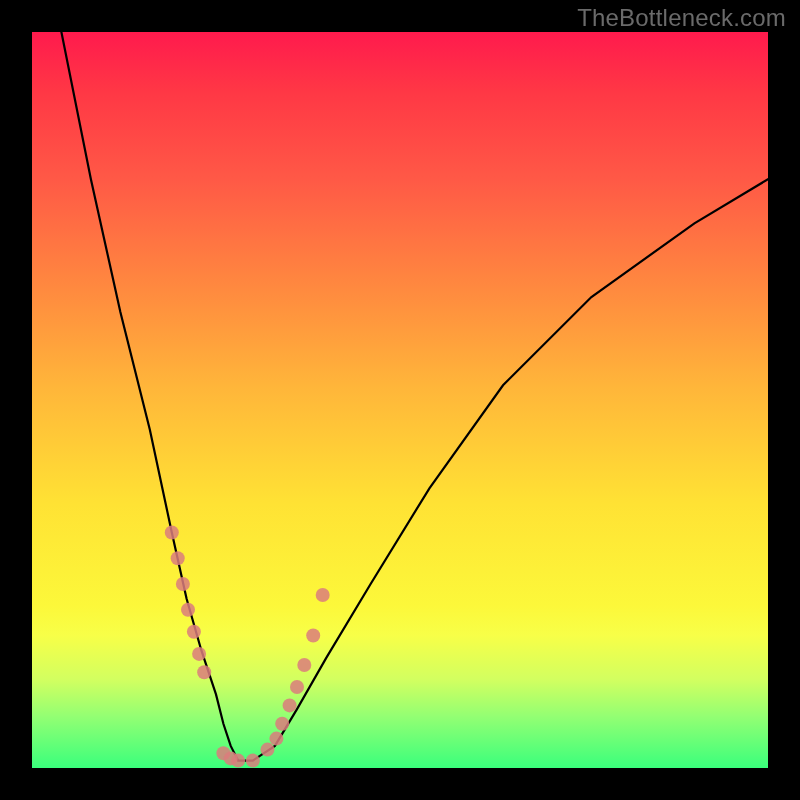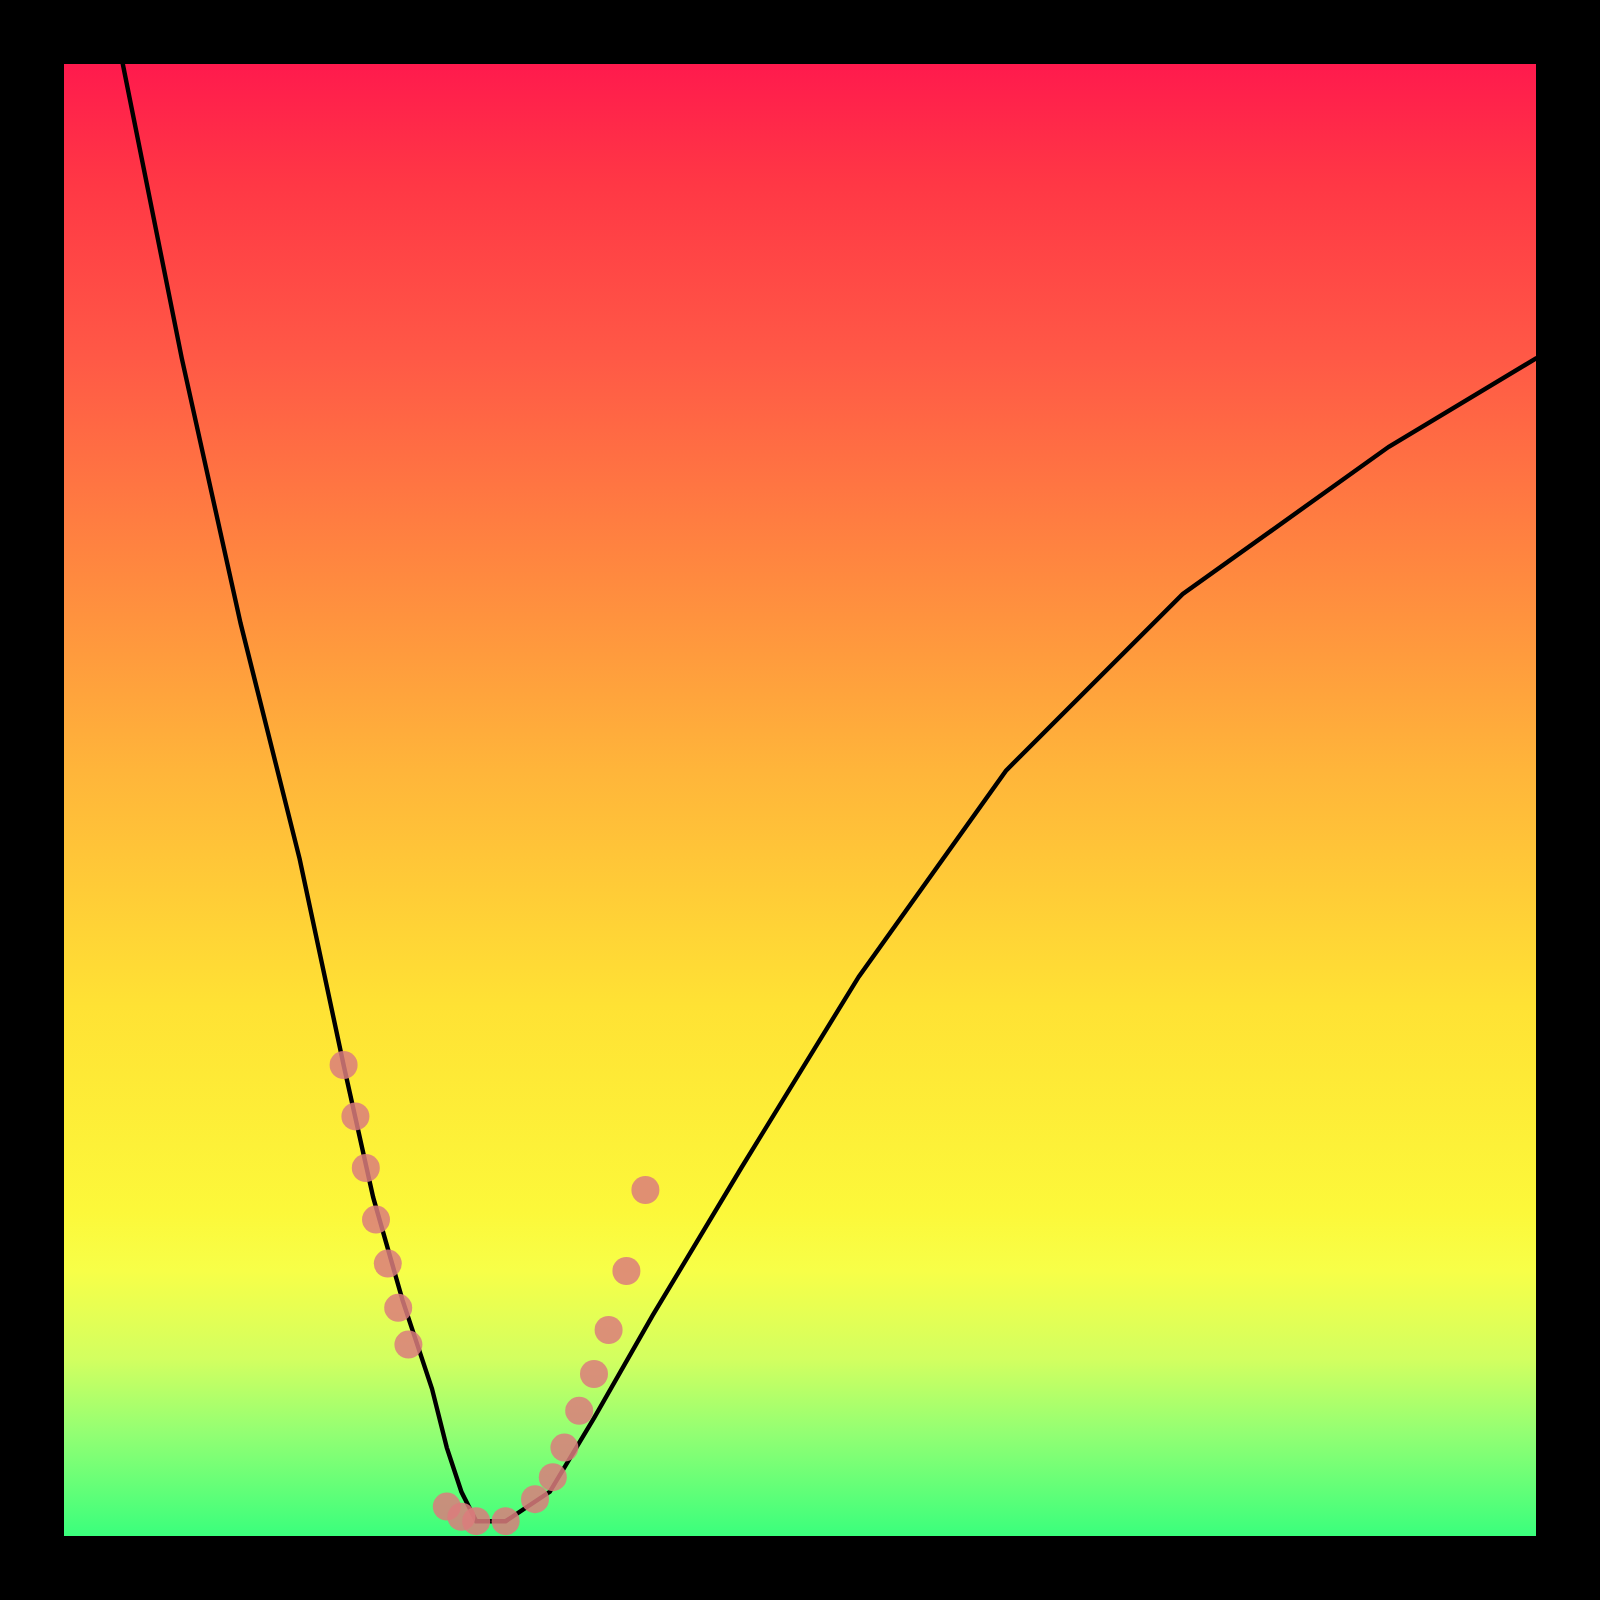--- a/index.html
+++ b/index.html
@@ -62,20 +62,21 @@
     background: linear-gradient(to bottom,
       rgba(255,255,255,0) 0%,
       rgba(255,255,255,0.0) 10%,
       rgba(255,255,255,0.0) 100%);
   }
 </style>
 </head>
 <body>
 
 <div class="frame">
+  <div class="watermark">TheBottleneck.com</div>
 
   <div class="plot-area">
     <div class="bottom-band"></div>
     <svg class="curve-svg" viewBox="0 0 736 736" preserveAspectRatio="none">
       <path id="curve-path" fill="none" stroke="#000" stroke-width="2.2" stroke-linecap="round" d="M29.4 0.0 L58.9 147.2 L88.3 279.7 L117.8 397.4 L139.8 500.5 L154.6 566.7 L169.3 618.2 L184.0 662.4 L191.4 691.8 L198.7 713.9 L206.1 728.6 L220.8 728.6 L242.9 713.9 L265.0 677.1 L294.4 625.6 L338.6 552.0 L397.4 456.3 L471.0 353.3 L559.4 265.0 L662.4 191.4 L736.0 147.2"></path>
       <g id="dots-group">
           <circle cx="139.8" cy="500.5" r="7" fill="#db7d7d" fill-opacity="0.85"></circle>
           <circle cx="145.7" cy="526.2" r="7" fill="#db7d7d" fill-opacity="0.85"></circle>
           <circle cx="150.9" cy="552.0" r="7" fill="#db7d7d" fill-opacity="0.85"></circle>
           <circle cx="156.0" cy="577.8" r="7" fill="#db7d7d" fill-opacity="0.85"></circle>

